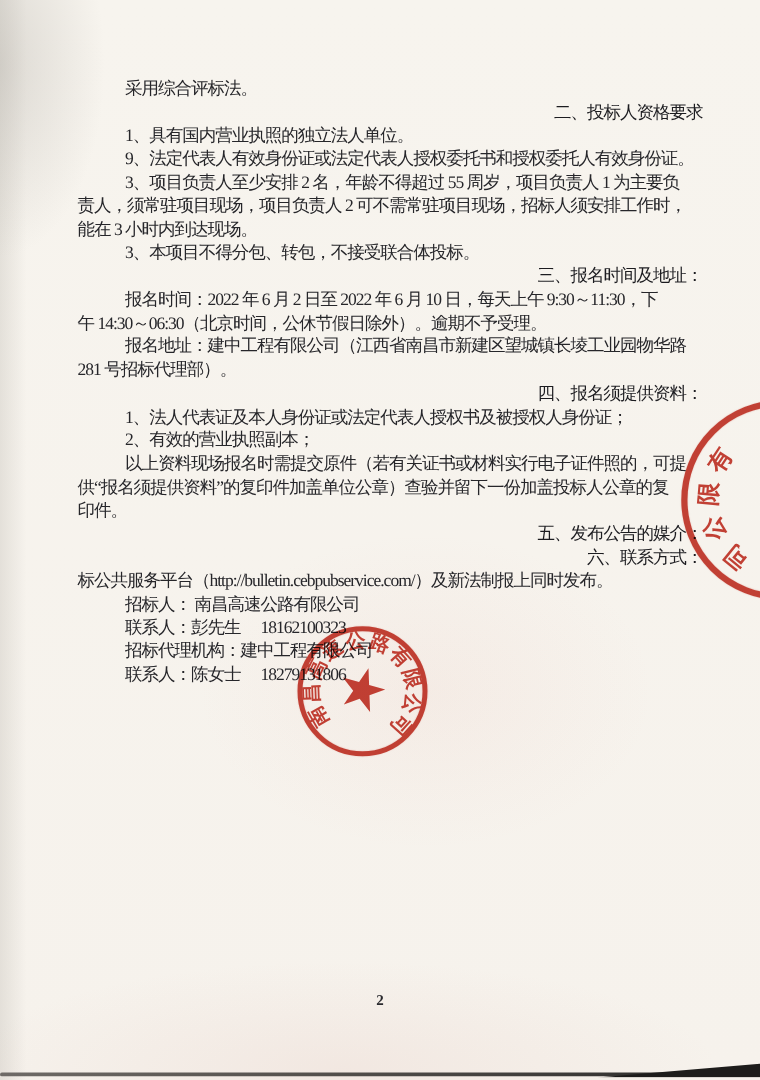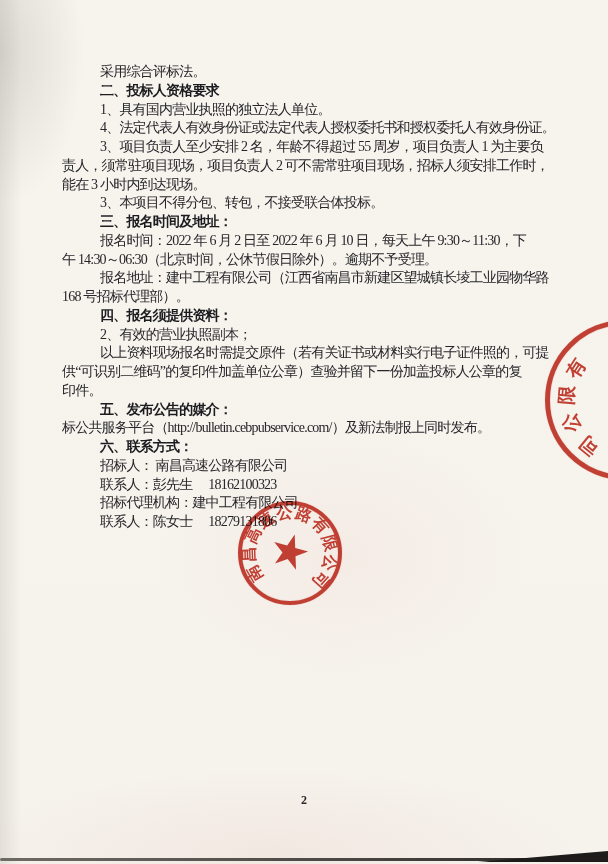--- a/index.html
+++ b/index.html
@@ -17,21 +17,21 @@
       linear-gradient(90deg, rgba(184,180,172,.30), rgba(184,180,172,0) 3.5%),
       linear-gradient(#f7f4ee,#f6f2ec);
   }
   .textblock{
     position:absolute;left:62px;top:63px;width:500px;
     font-size:14px;line-height:18.75px;letter-spacing:-0.8px;
     white-space:nowrap;
   }
   .ln{height:18.75px;}
   .ind{padding-left:38px;}
-  .bold{font-weight:bold;color:#1c1c20;}
+  .bold{font-weight:normal;color:#1c1c20;text-align:right;}
   .pagenum{
     position:absolute;left:296px;top:793px;width:16px;
     font-size:12px;font-weight:bold;text-align:center;color:#2a2a2e;
   }
   
   .seal{
     position:absolute;border-radius:50%;
     mix-blend-mode:multiply;opacity:.92;
     pointer-events:none;
   }
@@ -68,38 +68,39 @@
 </style>
 </head>
 <body>
 
 <div class="page">
 
   <div class="textblock">
     <div class="ln ind">采用综合评标法。</div>
     <div class="ln ind bold">二、投标人资格要求</div>
     <div class="ln ind">1、具有国内营业执照的独立法人单位。</div>
-    <div class="ln ind">4、法定代表人有效身份证或法定代表人授权委托书和授权委托人有效身份证。</div>
+    <div class="ln ind">9、法定代表人有效身份证或法定代表人授权委托书和授权委托人有效身份证。</div>
     <div class="ln ind">3、项目负责人至少安排 2 名，年龄不得超过 55 周岁，项目负责人 1 为主要负</div>
     <div class="ln">责人，须常驻项目现场，项目负责人 2 可不需常驻项目现场，招标人须安排工作时，</div>
     <div class="ln">能在 3 小时内到达现场。</div>
     <div class="ln ind">3、本项目不得分包、转包，不接受联合体投标。</div>
     <div class="ln ind bold">三、报名时间及地址：</div>
     <div class="ln ind">报名时间：2022 年 6 月 2 日至 2022 年 6 月 10 日，每天上午 9:30～11:30，下</div>
     <div class="ln">午 14:30～06:30（北京时间，公休节假日除外）。逾期不予受理。</div>
     <div class="ln ind">报名地址：建中工程有限公司（江西省南昌市新建区望城镇长堎工业园物华路</div>
-    <div class="ln">168 号招标代理部）。</div>
+    <div class="ln">281 号招标代理部）。</div>
     <div class="ln ind bold">四、报名须提供资料：</div>
+    <div class="ln ind">1、法人代表证及本人身份证或法定代表人授权书及被授权人身份证；</div>
     <div class="ln ind">2、有效的营业执照副本；</div>
     <div class="ln ind">以上资料现场报名时需提交原件（若有关证书或材料实行电子证件照的，可提</div>
-    <div class="ln">供“可识别二维码”的复印件加盖单位公章）查验并留下一份加盖投标人公章的复</div>
+    <div class="ln">供“报名须提供资料”的复印件加盖单位公章）查验并留下一份加盖投标人公章的复</div>
     <div class="ln">印件。</div>
     <div class="ln ind bold">五、发布公告的媒介：</div>
+    <div class="ln ind bold">六、联系方式：</div>
     <div class="ln">标公共服务平台（http://bulletin.cebpubservice.com/）及新法制报上同时发布。</div>
-    <div class="ln ind bold">六、联系方式：</div>
     <div class="ln ind">招标人： 南昌高速公路有限公司</div>
     <div class="ln ind">联系人：彭先生　 18162100323</div>
     <div class="ln ind">招标代理机构：建中工程有限公司</div>
     <div class="ln ind">联系人：陈女士　 18279131806</div>
   </div>
 
   <div class="seal seal-main" style="color: rgb(196, 51, 39);">
     <div class="seal-ring"></div>
     <div class="seal-star">★</div>
   <span class="ring-ch" style="font-size: 16px; transform: translate(-50%, -50%) rotate(-120deg) translateY(-40px);">南</span>

